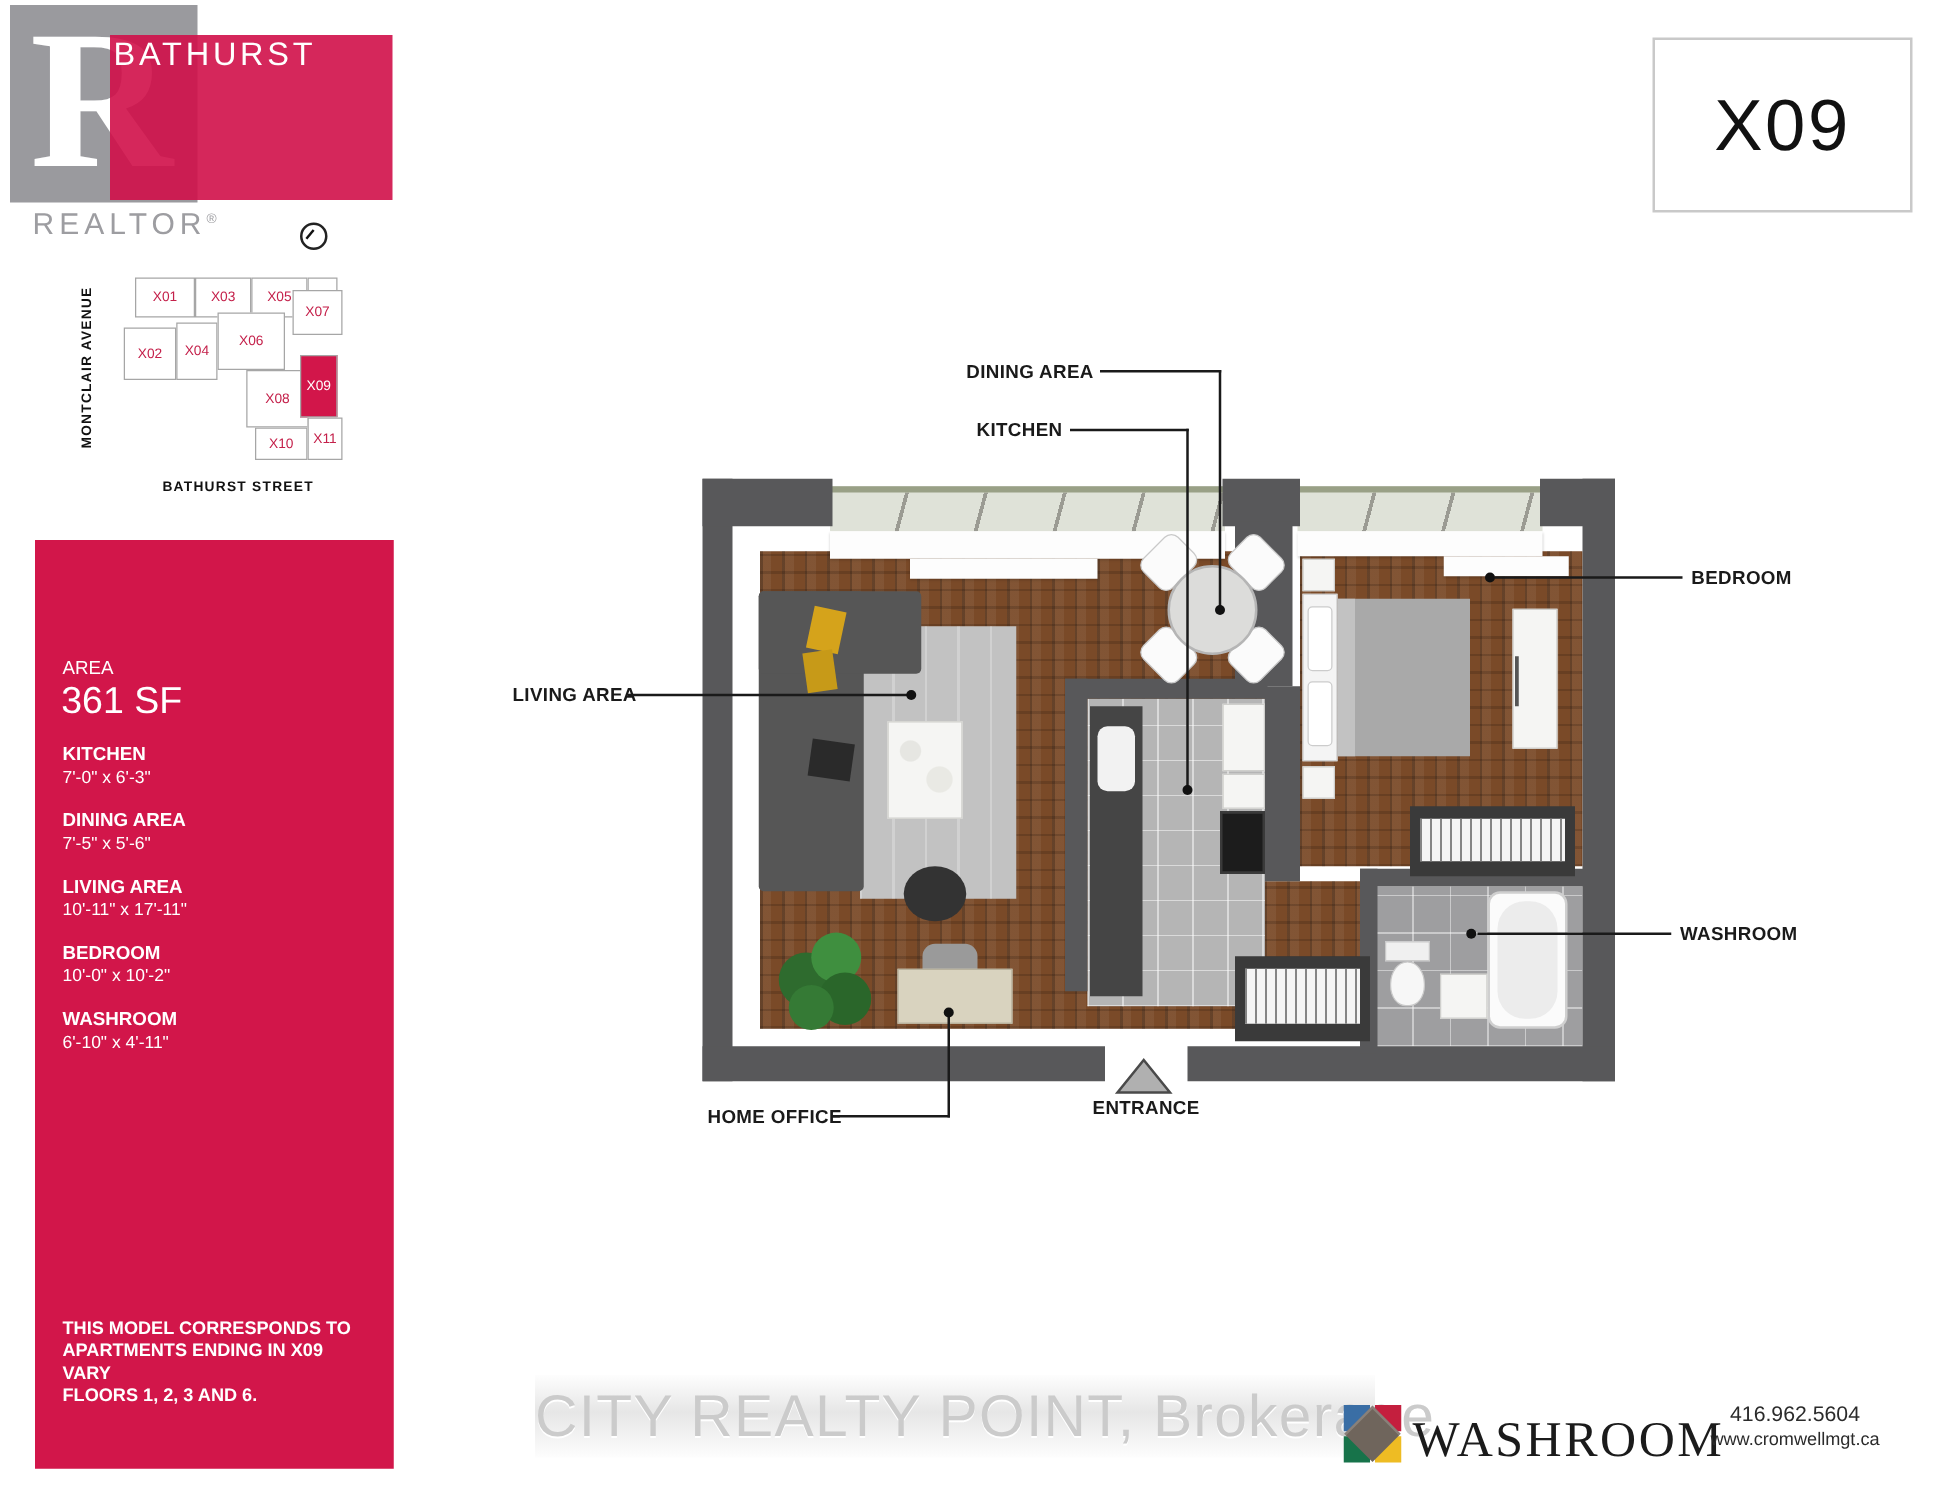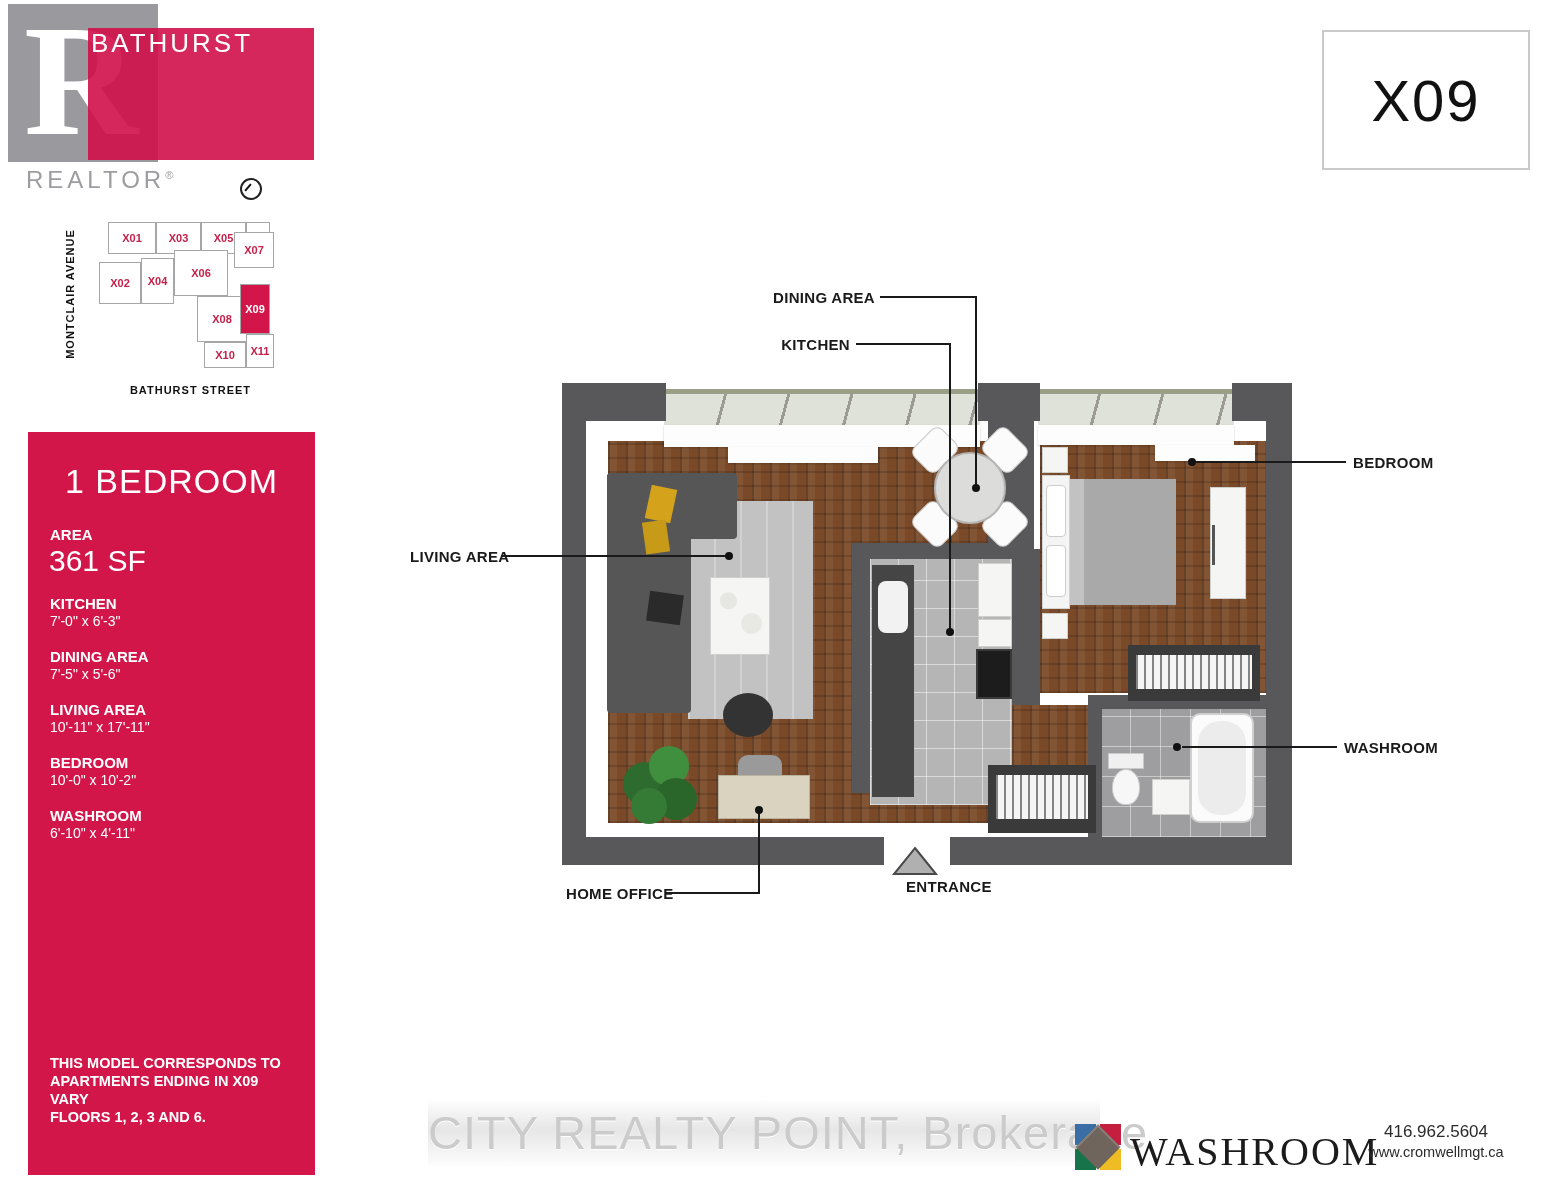--- a/index.html
+++ b/index.html
@@ -12,40 +12,40 @@
   .rlogo span { position:absolute; left:16px; top:-14px; font-family:"Liberation Serif", serif; font-weight:bold; font-size:158px; color:#fff; }
   .banner { left:88px; top:28px; width:226px; height:132px; background:rgba(208,16,73,0.9); color:#fff; text-align:center; padding-right:58px; }
   .banner .num { margin-top:22px; font-size:42px; letter-spacing:3px; }
   .banner .street { font-size:26px; letter-spacing:3px; }
   .realtor { left:26px; top:166px; font-size:24px; letter-spacing:4px; color:#9d9da1; font-weight:500; }
   .realtor sup { font-size:11px; }
   .compass { left:240px; top:178px; width:22px; height:22px; border:2px solid #222; border-radius:50%; background:#fff; }
   .compass i { position:absolute; left:5px; top:3px; width:2px; height:9px; background:#111; transform:rotate(40deg); }
 
   
-  .kp-cell { background:#fff; border:1px solid #a6a6a6; color:#c4204a; font-weight:bold; font-size:11px; display:flex; align-items:center; justify-content:center; }
+  .kp-cell { background:#fff; border:1px solid #a6a6a6; color:#c4204a; font-weight:normal; font-size:11px; display:flex; align-items:center; justify-content:center; }
   .kp-x01{left:108px;top:222px;width:48px;height:32px;}
   .kp-x03{left:156px;top:222px;width:45px;height:32px;}
   .kp-x05{left:201px;top:222px;width:45px;height:32px;}
   .kp-stub{left:246px;top:222px;width:24px;height:24px;}
   .kp-x07{left:234px;top:232px;width:40px;height:36px;}
   .kp-x02{left:99px;top:262px;width:42px;height:42px;}
   .kp-x04{left:141px;top:258px;width:33px;height:46px;}
   .kp-x06{left:174px;top:250px;width:54px;height:46px;}
   .kp-x08{left:197px;top:296px;width:50px;height:46px;}
   .kp-x09{left:240px;top:284px;width:30px;height:50px;background:#d2164a;color:#fff;}
   .kp-x10{left:204px;top:342px;width:42px;height:26px;}
   .kp-x11{left:246px;top:334px;width:28px;height:34px;}
   .kp-street-v { left:0px; top:288px; width:140px; text-align:center; font-size:11px; font-weight:bold; color:#111; transform:rotate(-90deg); letter-spacing:1px; }
   .kp-street-b { left:128px; top:384px; width:125px; text-align:center; font-size:11px; font-weight:bold; color:#111; letter-spacing:1px; }
 
   
   .sidebar { left:28px; top:432px; width:287px; height:743px; background:#d2164a; color:#fff; }
   .sb-title { position:absolute; left:0; top:30px; width:100%; text-align:center; font-size:34px; letter-spacing:1px; }
-  .sb-area-label { position:absolute; left:22px; top:94px; font-size:15px; font-weight:bold; }
+  .sb-area-label { position:absolute; left:22px; top:94px; font-size:15px; font-weight:normal; }
   .sb-area-value { position:absolute; left:21px; top:112px; font-size:30px; }
   .sb-rooms { position:absolute; left:22px; top:163px; }
   .sb-room { margin-bottom:19px; }
   .sb-room .rn { font-size:15px; font-weight:bold; }
   .sb-room .rd { font-size:14px; margin-top:1px; }
   .sb-note { position:absolute; left:22px; top:622px; width:240px; font-size:14.5px; font-weight:bold; line-height:18px; }
 
   
   .unitbox { left:1322px; top:30px; width:208px; height:140px; border:2px solid #c9c9c9; display:flex; align-items:center; justify-content:center; font-size:58px; letter-spacing:2px; color:#111; }
 
@@ -121,21 +121,20 @@
   <div class="abs kp-cell kp-x04">X04</div>
   <div class="abs kp-cell kp-x06">X06</div>
   <div class="abs kp-cell kp-x08">X08</div>
   <div class="abs kp-cell kp-x09">X09</div>
   <div class="abs kp-cell kp-x10">X10</div>
   <div class="abs kp-cell kp-x11">X11</div>
   <div class="abs kp-street-v">MONTCLAIR AVENUE</div>
   <div class="abs kp-street-b">BATHURST STREET</div>
 
   <div class="abs sidebar">
-    <div class="sb-title">1 BEDROOM</div>
     <div class="sb-area-label">AREA</div>
     <div class="sb-area-value">361 SF</div>
     <div class="sb-rooms">
       <div class="sb-room">
         <div class="rn">KITCHEN</div>
           <div class="rd">7'-0" x 6'-3"</div>
       </div>
       <div class="sb-room">
         <div class="rn">DINING AREA</div>
           <div class="rd">7'-5" x 5'-6"</div>
@@ -269,21 +268,21 @@
   <div class="abs dot" style="left:1173px;top:743px;"></div>
 
   <div class="abs plabel" style="left:566px;top:885px;">HOME OFFICE</div>
   <div class="abs leader" style="left:665px;top:892px;width:95px;height:2px;"></div>
   <div class="abs leader" style="left:758px;top:812px;width:2px;height:82px;"></div>
   <div class="abs dot" style="left:755px;top:806px;"></div>
 
   <svg class="abs" style="left:891px;top:845px;" width="48" height="32">
     <polygon points="24,3 45,29 3,29" fill="#b0b0b0" stroke="#4a4a4a" stroke-width="2"></polygon>
   </svg>
-  <div class="abs plabel" style="left:906px;top:878px;">ENTRANCE</div>
+  <div class="abs plabel" style="left:874px;top:878px;">ENTRANCE</div>
 
   <div class="abs watermark">CITY REALTY POINT, Brokerage</div>
   <div class="abs cw-diamond">
     <div class="q q1"></div>
       <div class="q q2"></div>
       <div class="q q3"></div>
       <div class="q q4"></div>
       <div class="mid"></div>
   </div>
   <div class="abs cw-name">WASHROOM</div>

